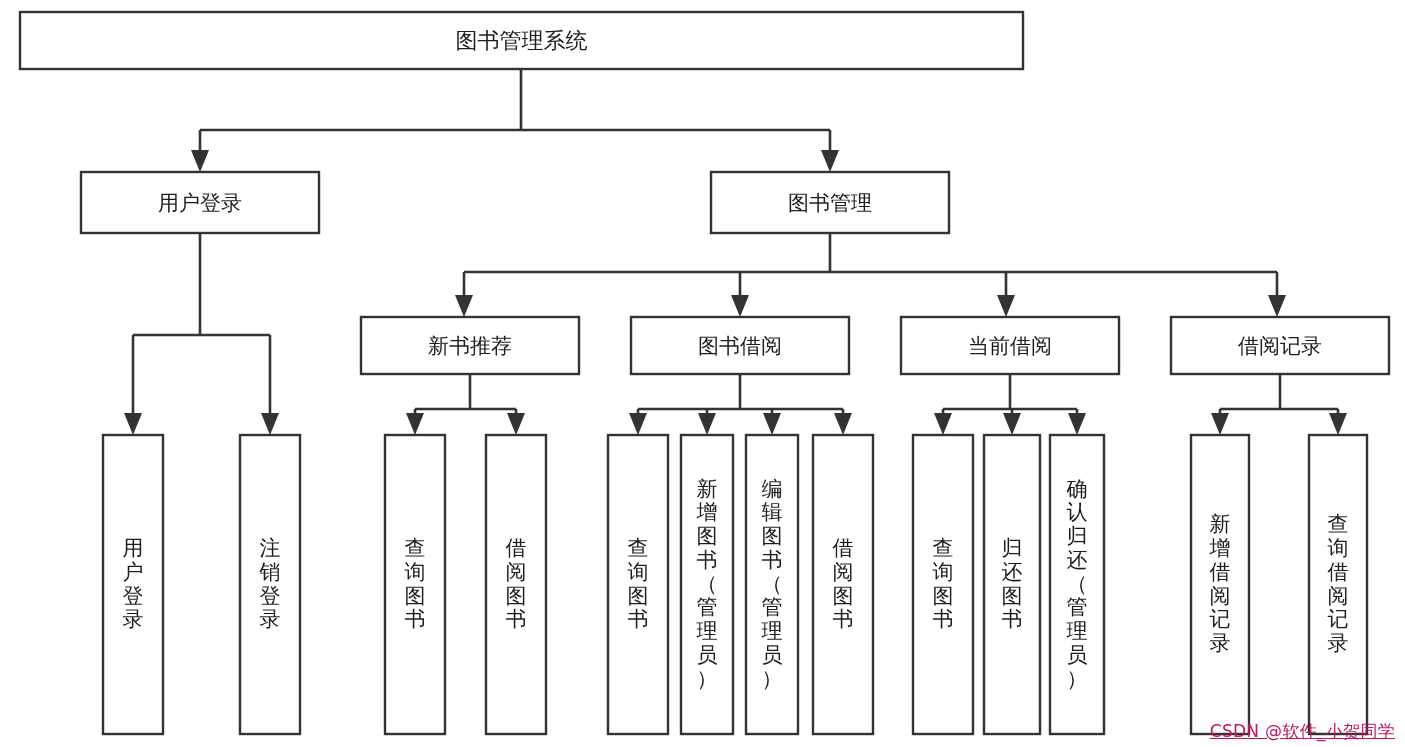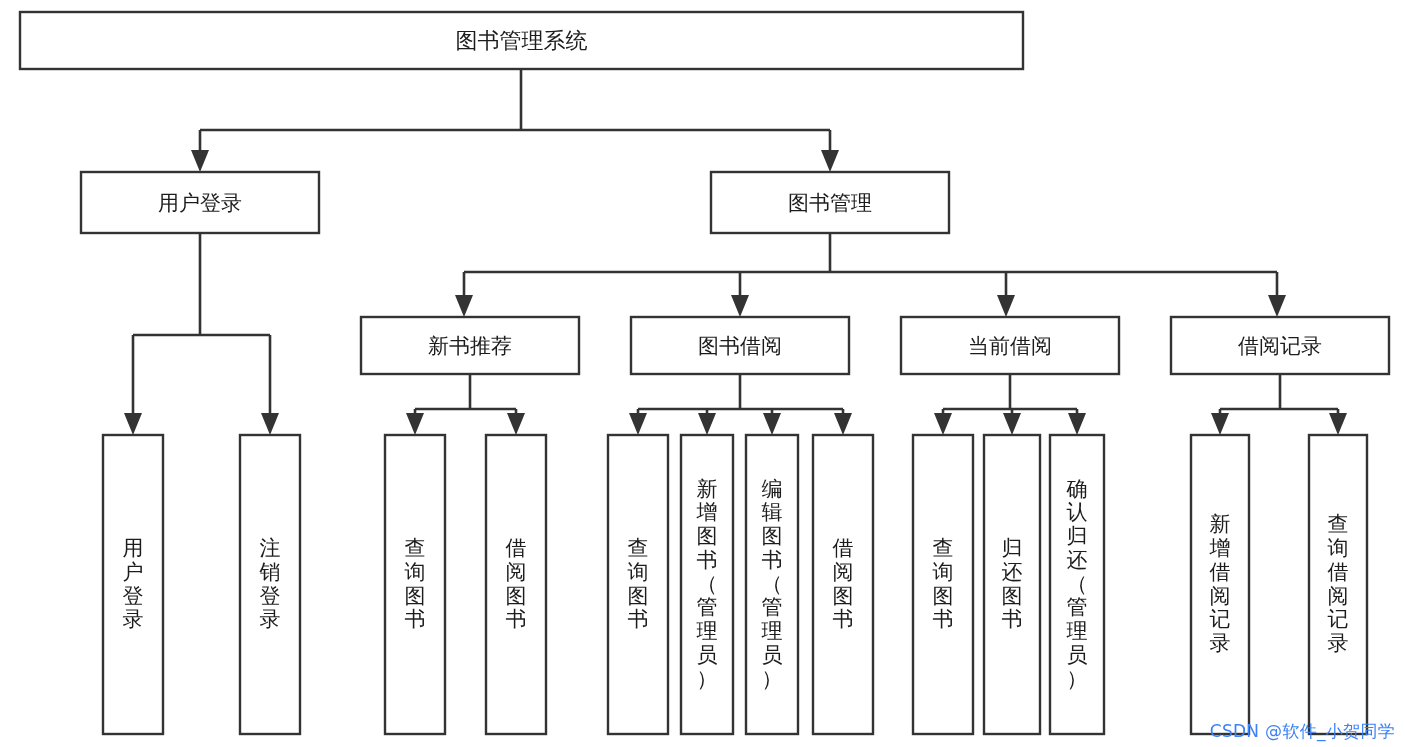--- a/index.html
+++ b/index.html
@@ -68,23 +68,24 @@
   }
   .leaf-label span {
     display: block;
   }
   .watermark {
     position: absolute;
     right: 10px;
     bottom: 4px;
     font-family: "DejaVu Sans", "Liberation Sans", sans-serif;
     font-size: 17px;
-    color: #3b82f6;
+    color: #be185d;
     letter-spacing: 0.3px;
     white-space: nowrap;
+    text-decoration: underline;
   }
 </style>
 </head>
 <body>
 
 <div id="diagram-root">
 
   <svg id="tree-svg" viewBox="0 0 1405 747">
     <g id="connector-layer">
         <line x1="521" y1="69" x2="521" y2="130" class="connector"></line>

